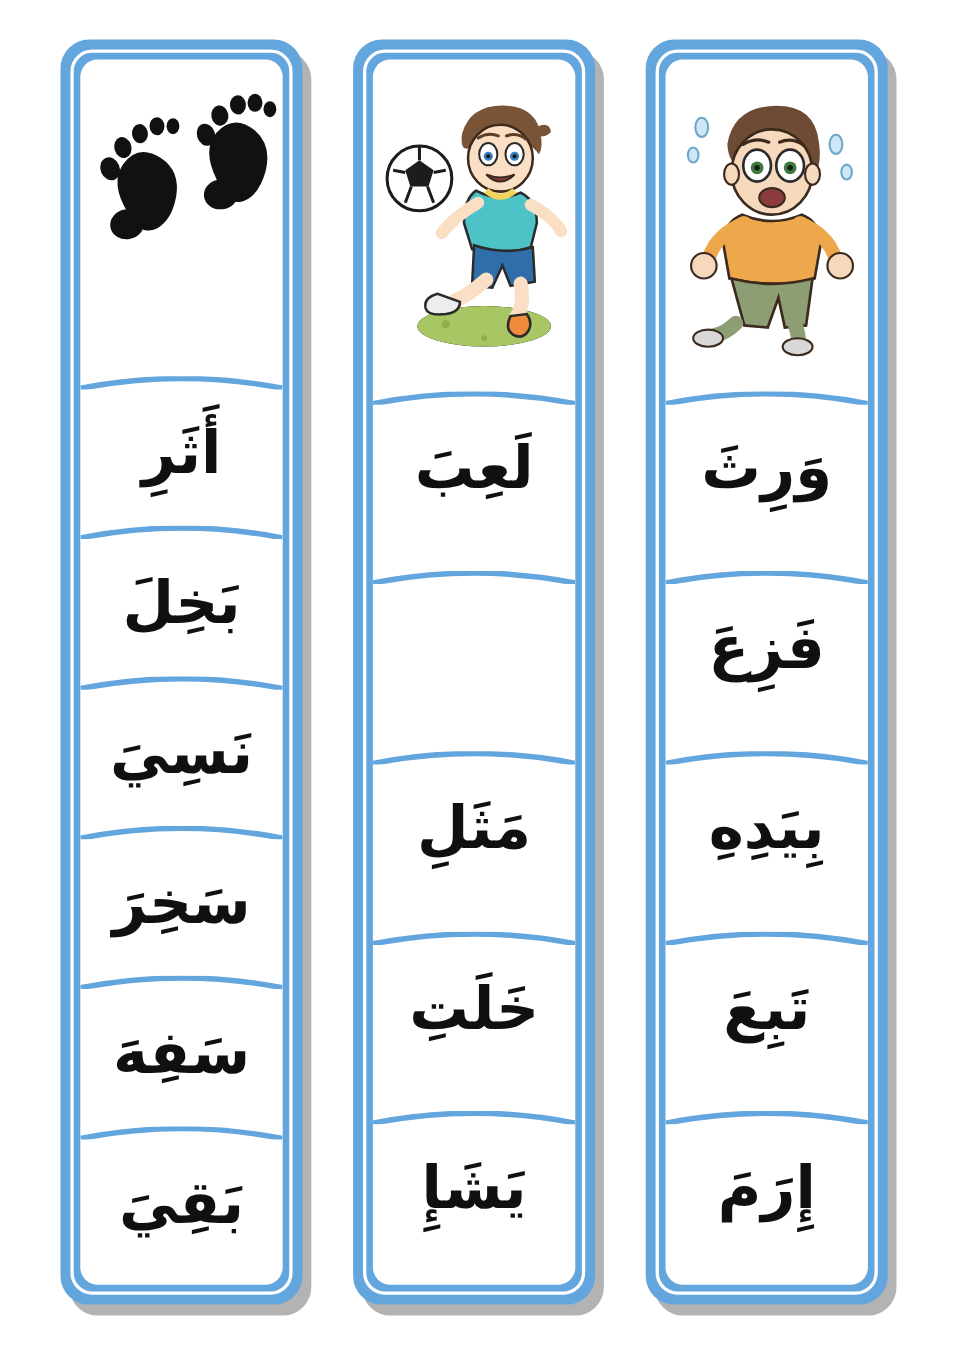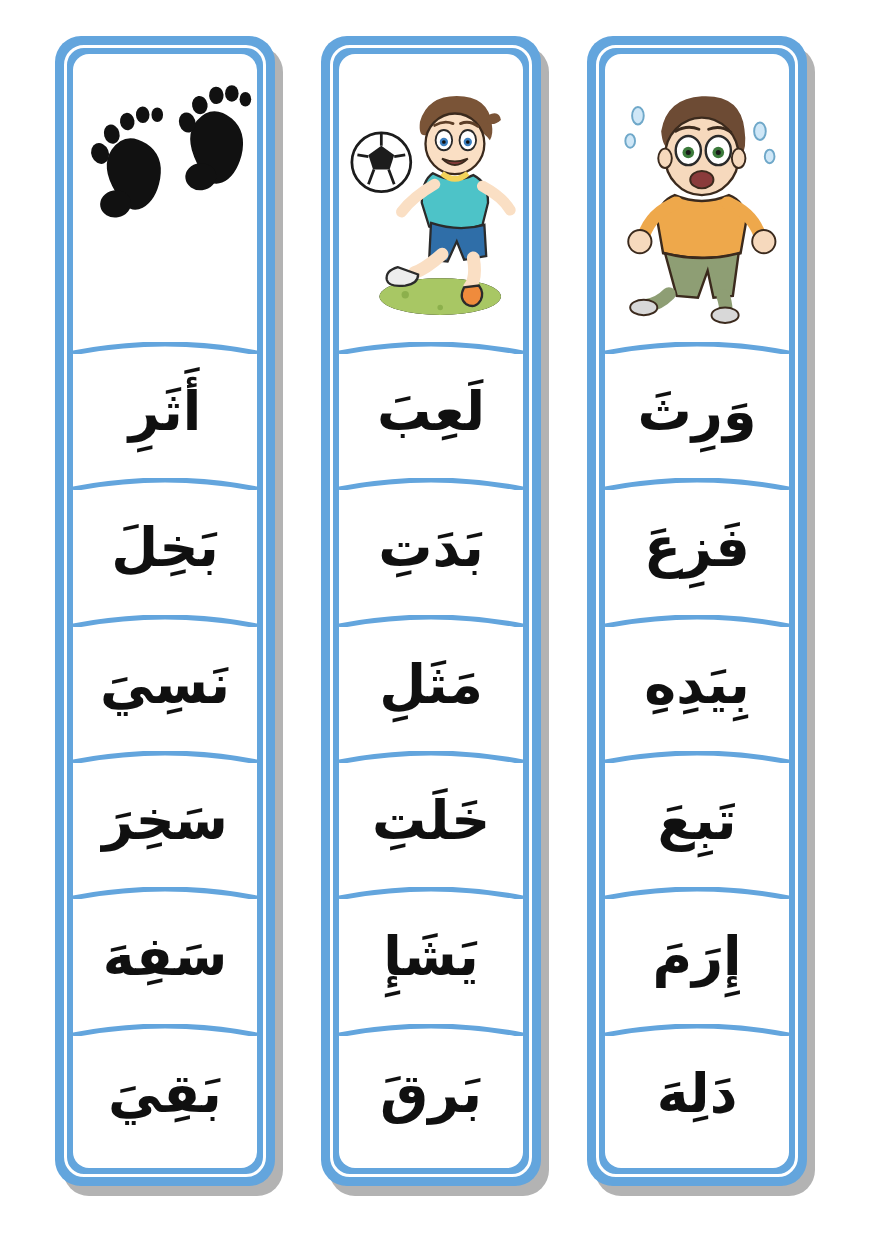--- a/index.html
+++ b/index.html
@@ -213,26 +213,20 @@
                   <path d="M0 11 Q100 -7 200 11" fill="none" stroke="#63a5dd" stroke-width="5"></path>
                 </svg>
               <div class="word">تَبِعَ</div>
             </div>
             <div class="word-cell">
               <svg class="scallop-top" viewBox="0 0 200 12" preserveAspectRatio="none">
                   <path d="M0 11 Q100 -7 200 11" fill="none" stroke="#63a5dd" stroke-width="5"></path>
                 </svg>
               <div class="word">إِرَمَ</div>
             </div>
-            <div class="word-cell">
-              <svg class="scallop-top" viewBox="0 0 200 12" preserveAspectRatio="none">
-                  <path d="M0 11 Q100 -7 200 11" fill="none" stroke="#63a5dd" stroke-width="5"></path>
-                </svg>
-              <div class="word">دَلِهَ</div>
-            </div>
           </div>
 
         </div>
       </div>
     </div>
   </div>
 
   <div class="card-wrap">
     <div class="card-shadow"></div>
     <div class="card">
@@ -292,45 +286,38 @@
             <div class="word-cell">
               <svg class="scallop-top" viewBox="0 0 200 12" preserveAspectRatio="none">
                   <path d="M0 11 Q100 -7 200 11" fill="none" stroke="#63a5dd" stroke-width="5"></path>
                 </svg>
               <div class="word">لَعِبَ</div>
             </div>
             <div class="word-cell">
               <svg class="scallop-top" viewBox="0 0 200 12" preserveAspectRatio="none">
                   <path d="M0 11 Q100 -7 200 11" fill="none" stroke="#63a5dd" stroke-width="5"></path>
                 </svg>
-              <div class="word">بَدَتِ</div>
             </div>
             <div class="word-cell">
               <svg class="scallop-top" viewBox="0 0 200 12" preserveAspectRatio="none">
                   <path d="M0 11 Q100 -7 200 11" fill="none" stroke="#63a5dd" stroke-width="5"></path>
                 </svg>
               <div class="word">مَثَلِ</div>
             </div>
             <div class="word-cell">
               <svg class="scallop-top" viewBox="0 0 200 12" preserveAspectRatio="none">
                   <path d="M0 11 Q100 -7 200 11" fill="none" stroke="#63a5dd" stroke-width="5"></path>
                 </svg>
               <div class="word">خَلَتِ</div>
             </div>
             <div class="word-cell">
               <svg class="scallop-top" viewBox="0 0 200 12" preserveAspectRatio="none">
                   <path d="M0 11 Q100 -7 200 11" fill="none" stroke="#63a5dd" stroke-width="5"></path>
                 </svg>
               <div class="word">يَشَإِ</div>
-            </div>
-            <div class="word-cell">
-              <svg class="scallop-top" viewBox="0 0 200 12" preserveAspectRatio="none">
-                  <path d="M0 11 Q100 -7 200 11" fill="none" stroke="#63a5dd" stroke-width="5"></path>
-                </svg>
-              <div class="word">بَرقَ</div>
             </div>
           </div>
 
         </div>
       </div>
     </div>
   </div>
 
   <div class="card-wrap">
     <div class="card-shadow"></div>

